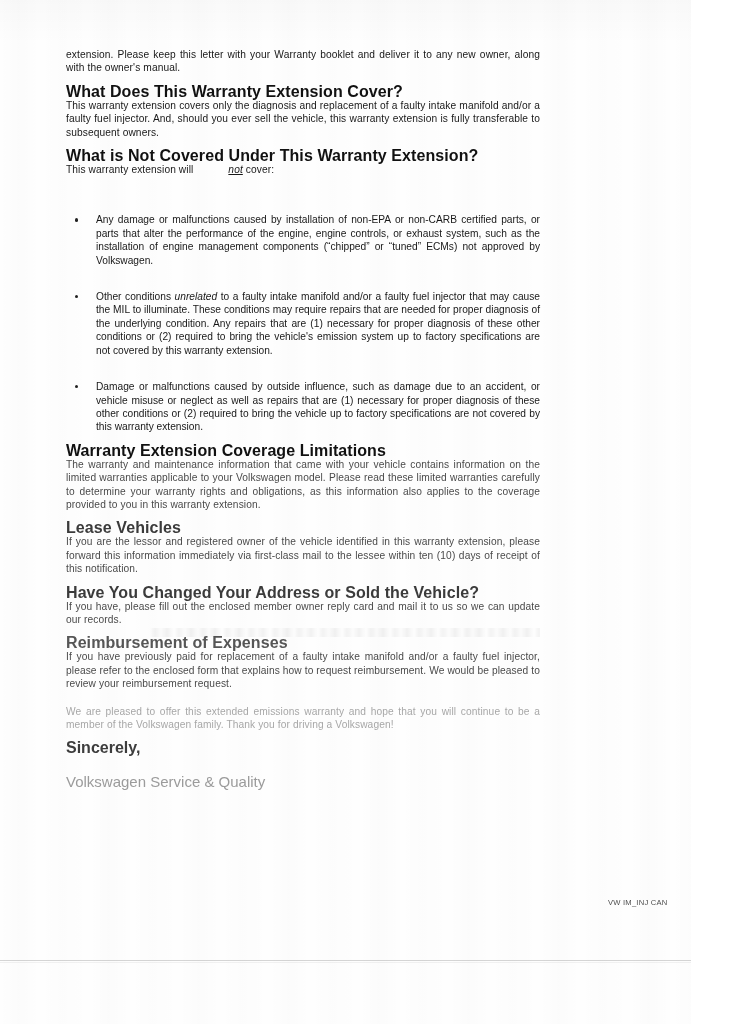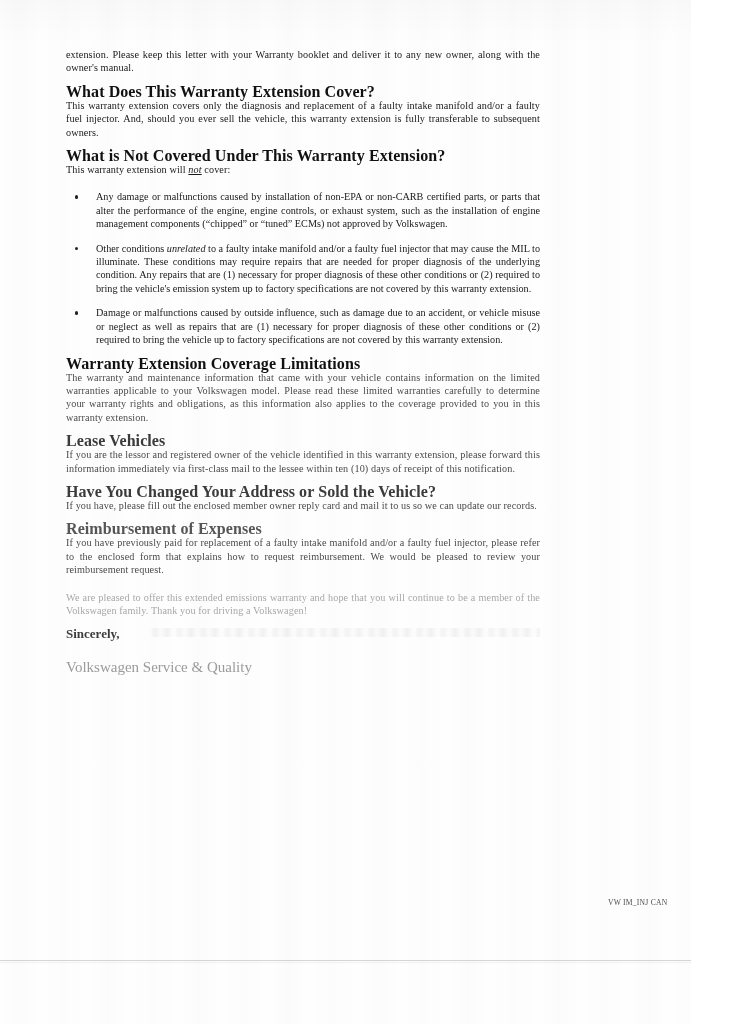--- a/index.html
+++ b/index.html
@@ -10,21 +10,20 @@
   }
   body {
     font-family: "Liberation Sans", sans-serif;
   }
   .page {
     position: relative;
     width: 691px;
     height: 1024px;
     background: #fefefe;
     overflow: hidden;
-    font-family: Liberation Serif, serif;
   }
   
   .scan-noise {
     position: absolute;
     inset: 0;
     pointer-events: none;
     background:
       repeating-linear-gradient(
         90deg,
         rgba(0,0,0,0.000) 0px,
@@ -96,47 +95,49 @@
     list-style: none;
   }
   ul.bullets li {
     position: relative;
     padding-left: 30px;
     margin-bottom: 11px;
     font-size: 10.2px;
     line-height: 13.4px;
     color: #181818;
     text-align: justify;
+    margin-top: 23px;
   }
   ul.bullets li:last-child { margin-bottom: 0; }
   ul.bullets li .bullet-dot {
     position: absolute;
     left: 9px;
     top: 5px;
     width: 3.4px;
     height: 3.4px;
     border-radius: 50%;
     background: #222;
   }
 
   .em-underline {
     font-style: italic;
     text-decoration: underline;
+    margin-left: 32px;
   }
   .em-italic { font-style: italic; }
 
   
   .faded-1 { color: #4a4a4a; }
   .faded-3 { color: #a7a7a7; }
 
   .heading.faded-h { color: #3b3b3b; }
   .heading.faded-h2 { color: #565656; }
 
   .sincerely {
-    font-size: 13px;
+    font-size: 16px;
     line-height: 13.4px;
     color: #3d3d3d;
     font-weight: 600;
   }
   .signer {
     font-size: 15px;
     line-height: 13.4px;
     color: #9b9b9b;
   }
 

